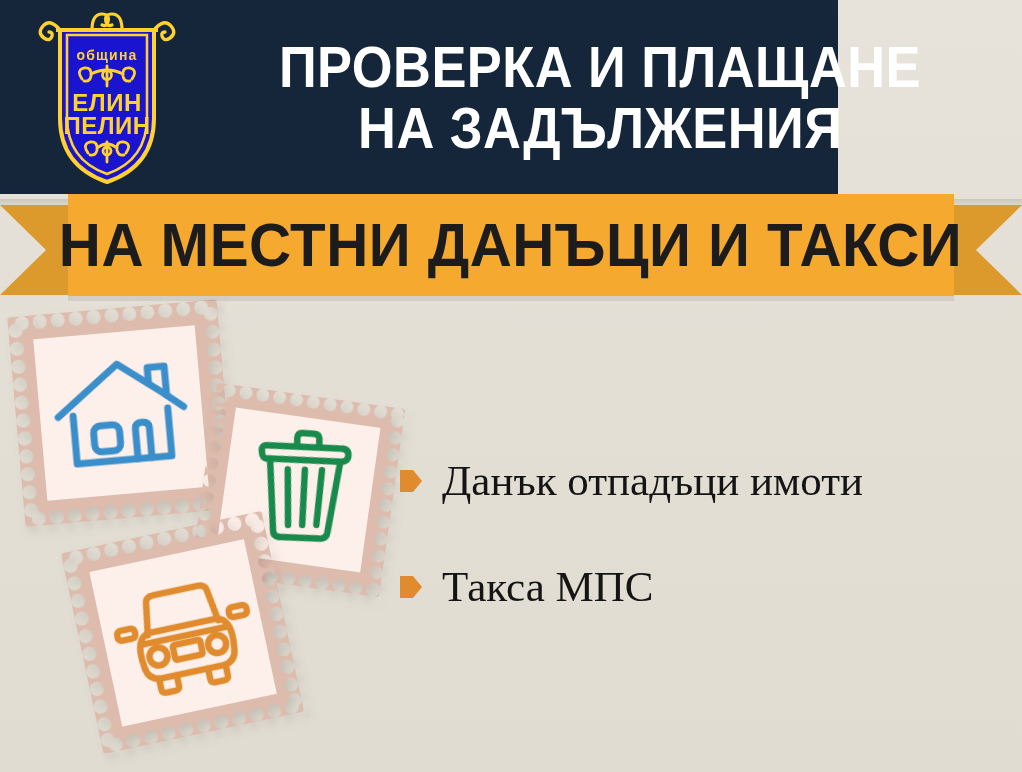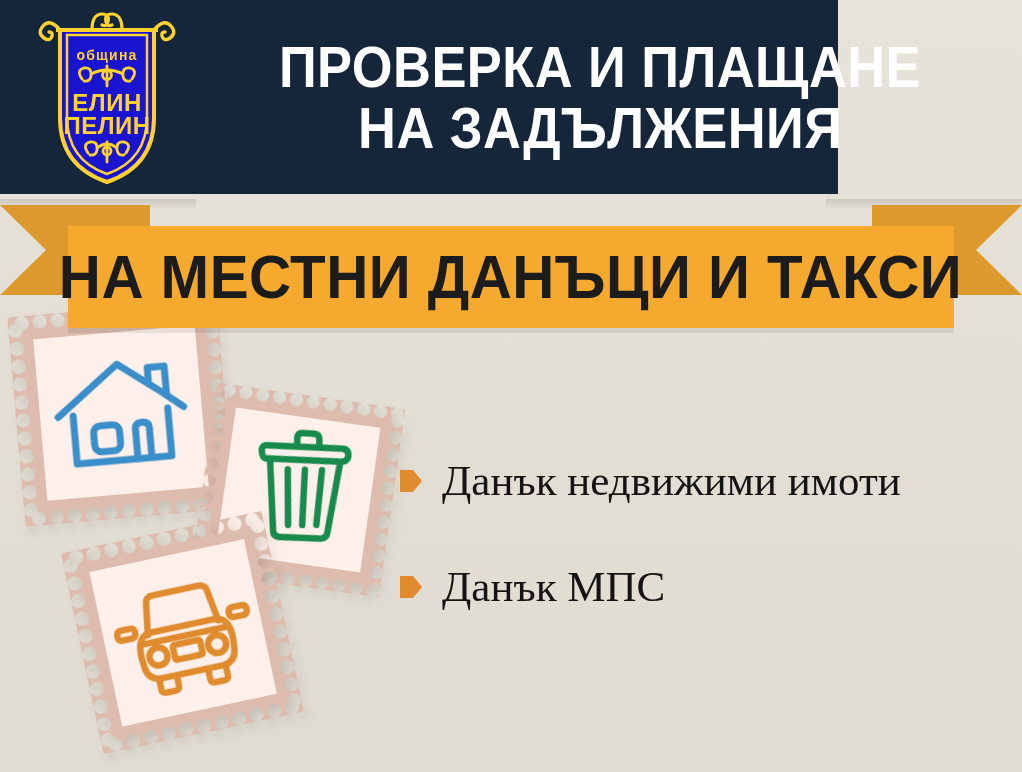--- a/index.html
+++ b/index.html
@@ -68,21 +68,20 @@
   }
   .ribbon-shadow-r{
     position:absolute;right:0;top:5px;width:196px;height:10px;
     background:linear-gradient(180deg,#cdc8bd 0%,#e4e0d7 100%);
   }
   .ribbon-band{
     position:absolute;left:68px;top:0;width:886px;height:102px;
     background:#f5a92e;
     display:flex;align-items:center;justify-content:center;
     box-shadow:0 5px 0 rgba(0,0,0,0.08);
-    margin-top:32px;
   }
   .ribbon-text{
     color:#1c1c1c;
     font-family:"Liberation Sans", sans-serif;
     font-weight:bold;
     font-size:62px;
     letter-spacing:0.5px;
     transform:scaleX(0.94);
     white-space:nowrap;
     line-height:1;
@@ -381,27 +380,27 @@
   </div>
 
   <div class="bullets">
 
     <div class="bullet-row">
       <span class="bullet-marker">
         <svg width="22" height="26" viewBox="0 0 22 26" xmlns="http://www.w3.org/2000/svg">
           <path d="M0 2 L13 2 L22 13 L13 24 L0 24 Z" fill="#e08b2e"></path>
         </svg>
       </span>
-      <span class="bullet-label">Данък недвижими имоти</span>
+      <span class="bullet-label">Данък отпадъци имоти</span>
     </div>
 
 
     <div class="bullet-row">
       <span class="bullet-marker">
         <svg width="22" height="26" viewBox="0 0 22 26" xmlns="http://www.w3.org/2000/svg">
           <path d="M0 2 L13 2 L22 13 L13 24 L0 24 Z" fill="#e08b2e"></path>
         </svg>
       </span>
-      <span class="bullet-label">Данък МПС</span>
+      <span class="bullet-label">Такса МПС</span>
     </div>
   </div>
 
 </div>
 
 </body></html>

